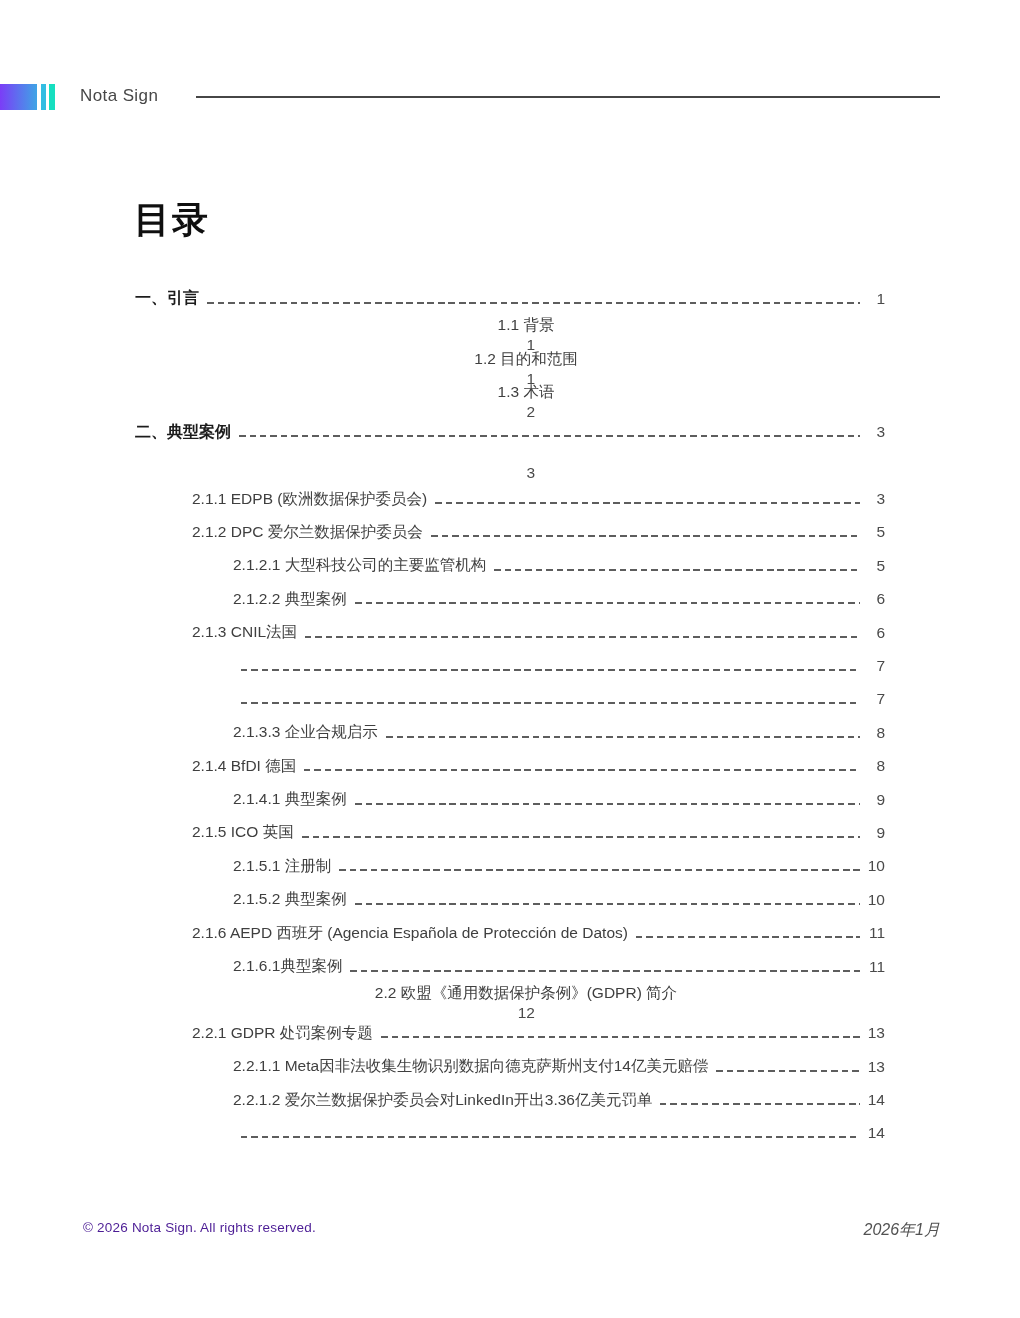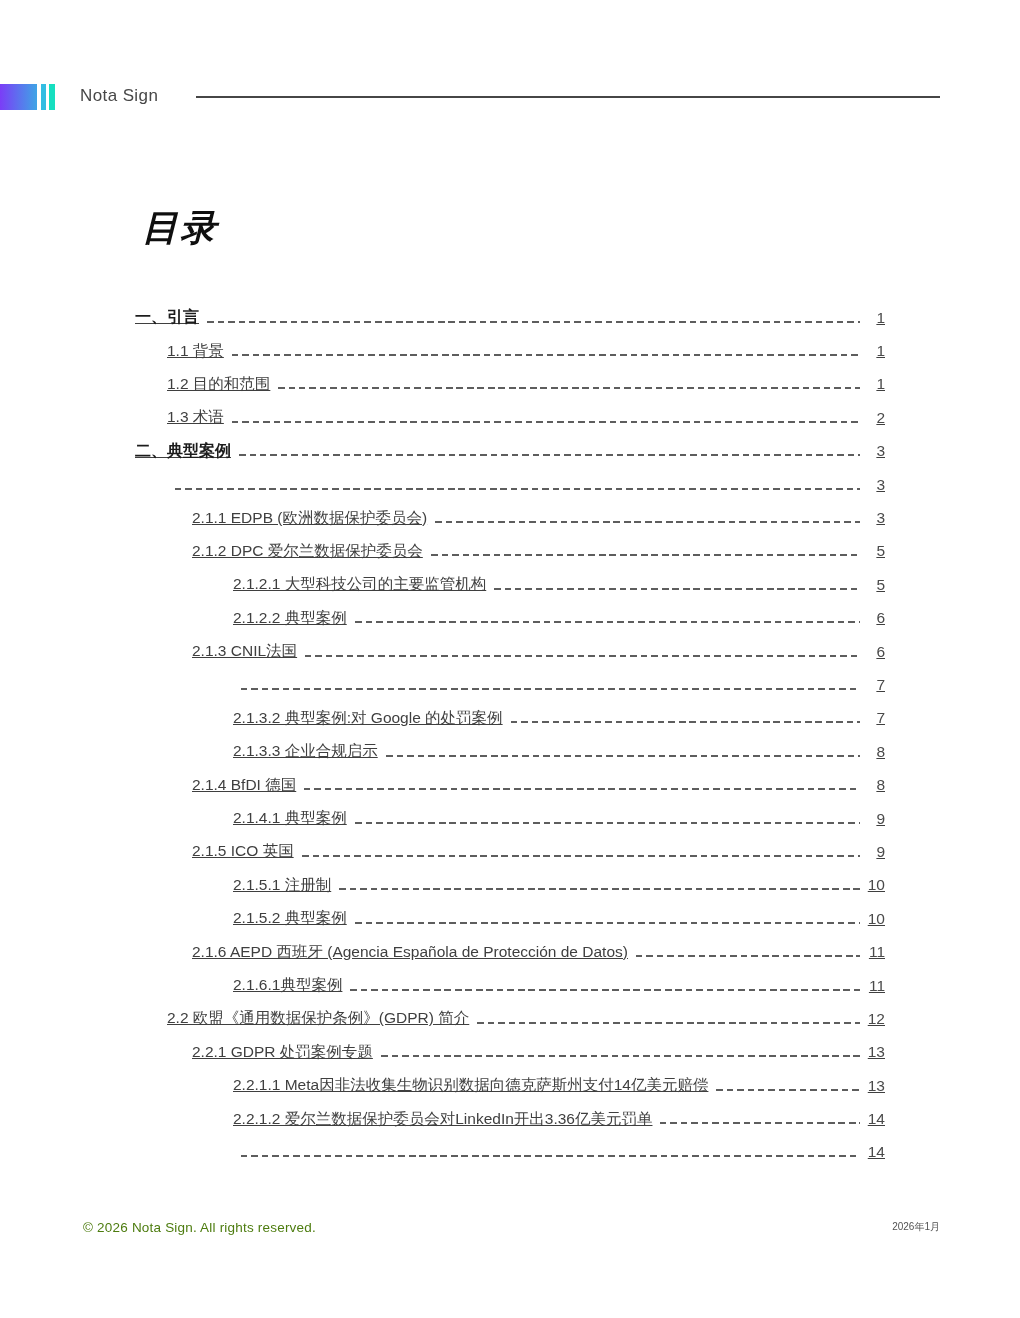--- a/index.html
+++ b/index.html
@@ -34,42 +34,40 @@
     font-size: 17px; color: #474747; letter-spacing: 0.4px;
   }
   .header-rule {
     position: absolute; left: 196px; top: 96px;
     width: 744px; height: 2px; background: #464646;
   }
 
   
   .page-title {
     position: absolute; left: 134px; top: 196px;
-    margin: 8px;
+    margin: 0;
     font-size: 36px; font-weight: 700; color: #0f0f0f;
     letter-spacing: 2px;
-    font-style: italic;
   }
 
   
   .toc {
-    position: absolute; left: 135px; top: 301px;
+    position: absolute; left: 135px; top: 282px;
     width: 750px;
-    text-decoration: underline;
   }
   .toc-row {
     display: flex;
     align-items: center;
     height: 33.4px;
     font-size: 15.5px;
     color: #3f3f3f;
     white-space: nowrap;
   }
   .toc-row.level-1 { padding-left: 0;    font-weight: 700; color: #1c1c1c; font-size: 16px; }
-  .toc-row.level-2 { padding-left: 32px; }
+  .toc-row.level-2 { padding-left: 32px; flex-direction: column; }
   .toc-row.level-3 { padding-left: 57px; justify-content: space-between; }
   .toc-row.level-4 { padding-left: 98px; }
   .toc-label { flex: 0 0 auto; }
   .toc-leader {
     flex: 1 1 auto;
     height: 2px;
     margin: 0 7px 0 8px;
     transform: translateY(4px);
     background: repeating-linear-gradient(90deg, #5d5d5d 0 6.5px, transparent 6.5px 10.5px);
   }
@@ -78,25 +76,25 @@
     min-width: 18px;
     text-align: right;
     color: #4a4a4a;
     font-weight: 400;
     font-size: 15.5px;
   }
 
   
   .footer-left {
     position: absolute; left: 83px; top: 1220px;
-    font-size: 13.5px; color: #4d7c0f; letter-spacing: 0.2px;
+    font-size: 13.5px; color: #4c1d95; letter-spacing: 0.2px;
   }
   .footer-right {
     position: absolute; right: 80px; top: 1220px;
-    font-size: 10px; color: #525252;
+    font-size: 16px; color: #525252; font-style: italic;
   }
 </style>
 </head>
 <body>
 
 <header>
   <span class="logo-grad"></span>
   <span class="logo-bar1"></span>
   <span class="logo-bar2"></span>
   <span class="brand">Nota Sign</span>
@@ -158,21 +156,20 @@
     <div class="toc-row level-3">
       <span class="toc-label">2.1.3 CNIL法国</span>
       <span class="toc-leader"></span>
       <span class="toc-page">6</span>
     </div>
     <div class="toc-row level-4">
       <span class="toc-leader"></span>
       <span class="toc-page">7</span>
     </div>
     <div class="toc-row level-4">
-      <span class="toc-label">2.1.3.2 典型案例:对 Google 的处罚案例</span>
       <span class="toc-leader"></span>
       <span class="toc-page">7</span>
     </div>
     <div class="toc-row level-4">
       <span class="toc-label">2.1.3.3 企业合规启示</span>
       <span class="toc-leader"></span>
       <span class="toc-page">8</span>
     </div>
     <div class="toc-row level-3">
       <span class="toc-label">2.1.4 BfDI 德国</span>

